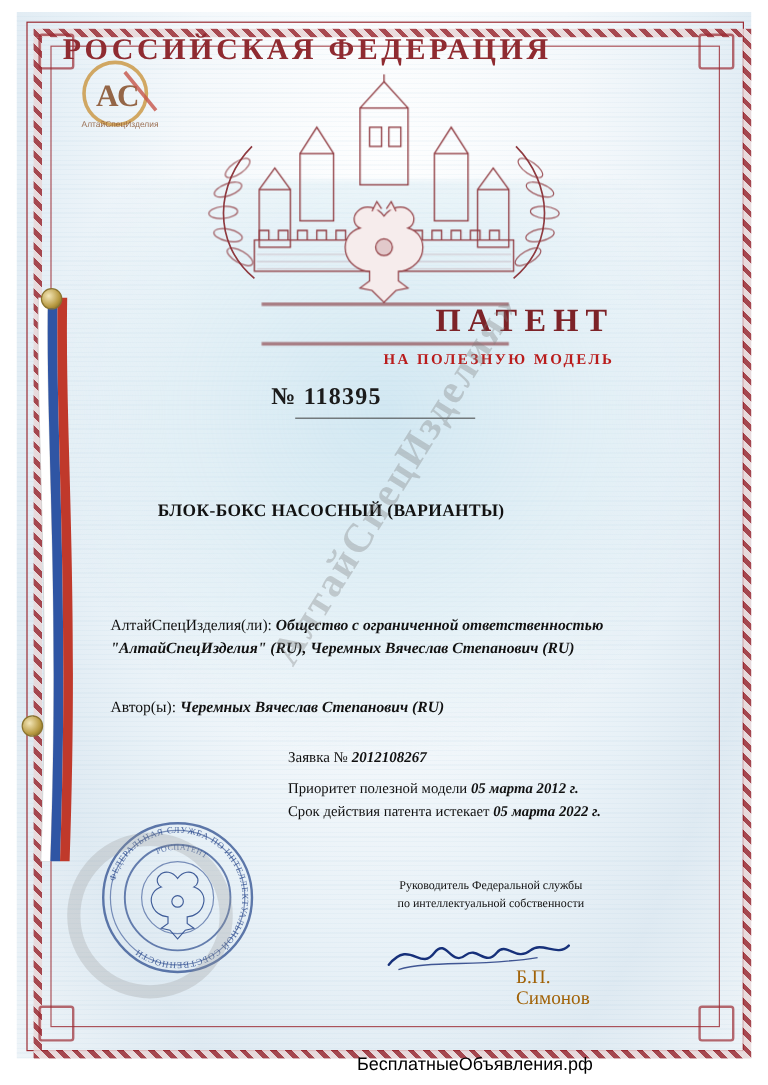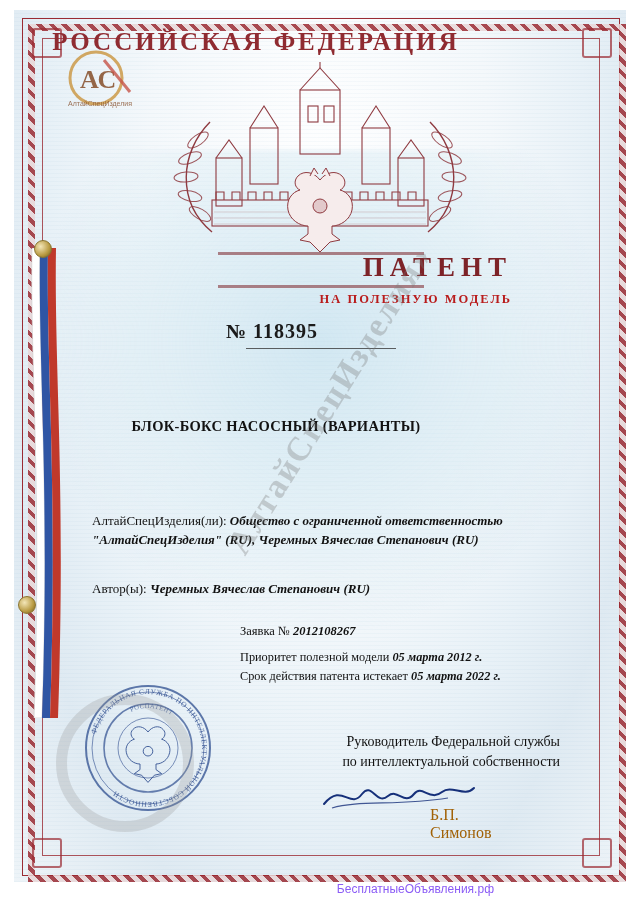--- a/index.html
+++ b/index.html
@@ -94,21 +94,21 @@
   }
   .lbl{font-weight:normal}
   .val{font-weight:bold;font-style:italic}
   .holder{left:92px;top:512px;width:440px;}
   .author{left:92px;top:580px;width:440px;}
   .app{left:240px;top:622px;width:300px;font-size:12.5px;}
   .meta{
     position:absolute;left:240px;top:648px;width:300px;font-size:12.3px;line-height:1.55;color:#111;
   }
   .sign-block{
-    position:absolute;left:310px;top:732px;width:250px;text-align:right;font-size:14px;line-height:1.45;color:#111;
+    position:absolute;left:284px;top:732px;width:250px;text-align:center;font-size:10px;line-height:1.45;color:#111;
   }
   .sign-name{
     position:absolute;left:430px;top:806px;font-size:16px;color:#a16207;
   }
   .signature{
     position:absolute;left:318px;top:776px;width:160px;height:40px;
   }
   
   .seal{
     position:absolute;left:78px;top:678px;width:140px;height:140px;
@@ -134,21 +134,21 @@
     text-align:center;
     line-height:560px;
     pointer-events:none;
   }
   .wm-logo{
     position:absolute;left:60px;top:48px;width:110px;height:70px;opacity:.85;
   }
   .wm-bottom{
     position:absolute;right:18px;bottom:8px;
     font-family:"Liberation Sans", sans-serif;
-    font-size:12px;color:#8b5cf6;
+    font-size:15px;color:#000000;
   }
   .ring-wm{
     position:absolute;left:56px;top:694px;width:116px;height:116px;
     border:11px solid rgba(150,150,150,.28);border-radius:50%;
   }
 </style>
 </head>
 <body>
 
 <div class="page">

